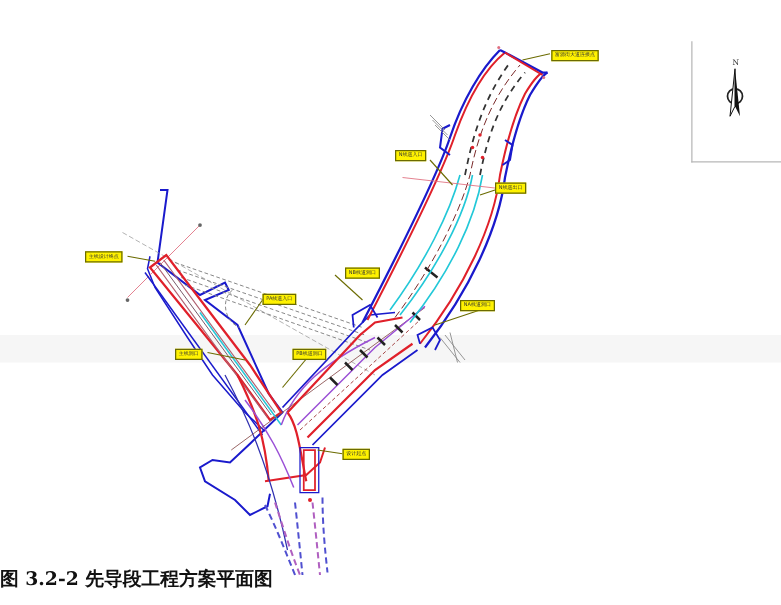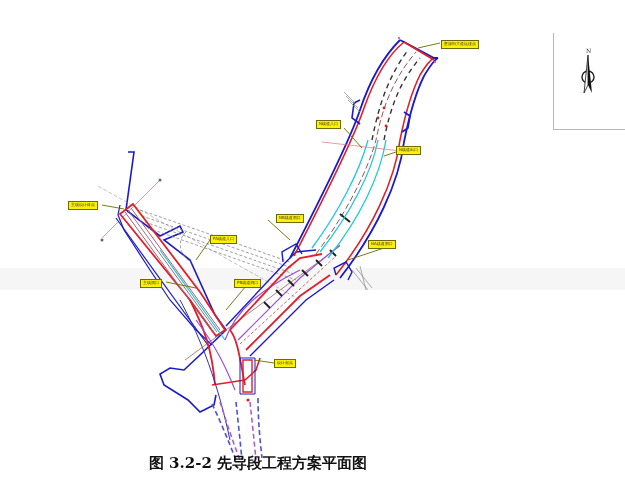--- a/index.html
+++ b/index.html
@@ -14,21 +14,21 @@
     #compass-box {
       position: absolute; left: 553px; top: 33px; width: 72px; height: 96px;
       border-left: 1px solid #b8b8b8; border-bottom: 1px solid #b8b8b8;
       background: #fff;
     }
     #compass-n {
       position: absolute; left: 32px; top: 14px; font-family: "DejaVu Serif", serif;
       font-size: 6px; color: #333;
     }
     #caption {
-      position: absolute; left: 0; width: 516px; top: 454px; text-align: center;
+      position: absolute; left: 0; width: 516px; top: 454px; 
       font-family: "DejaVu Serif", serif; font-weight: bold; font-size: 15px; color: #111;
     }
   </style>
 </head>
 <body>
 
 <div id="figure">
 
   <svg width="625" height="484" viewBox="0 0 625 484">
 

